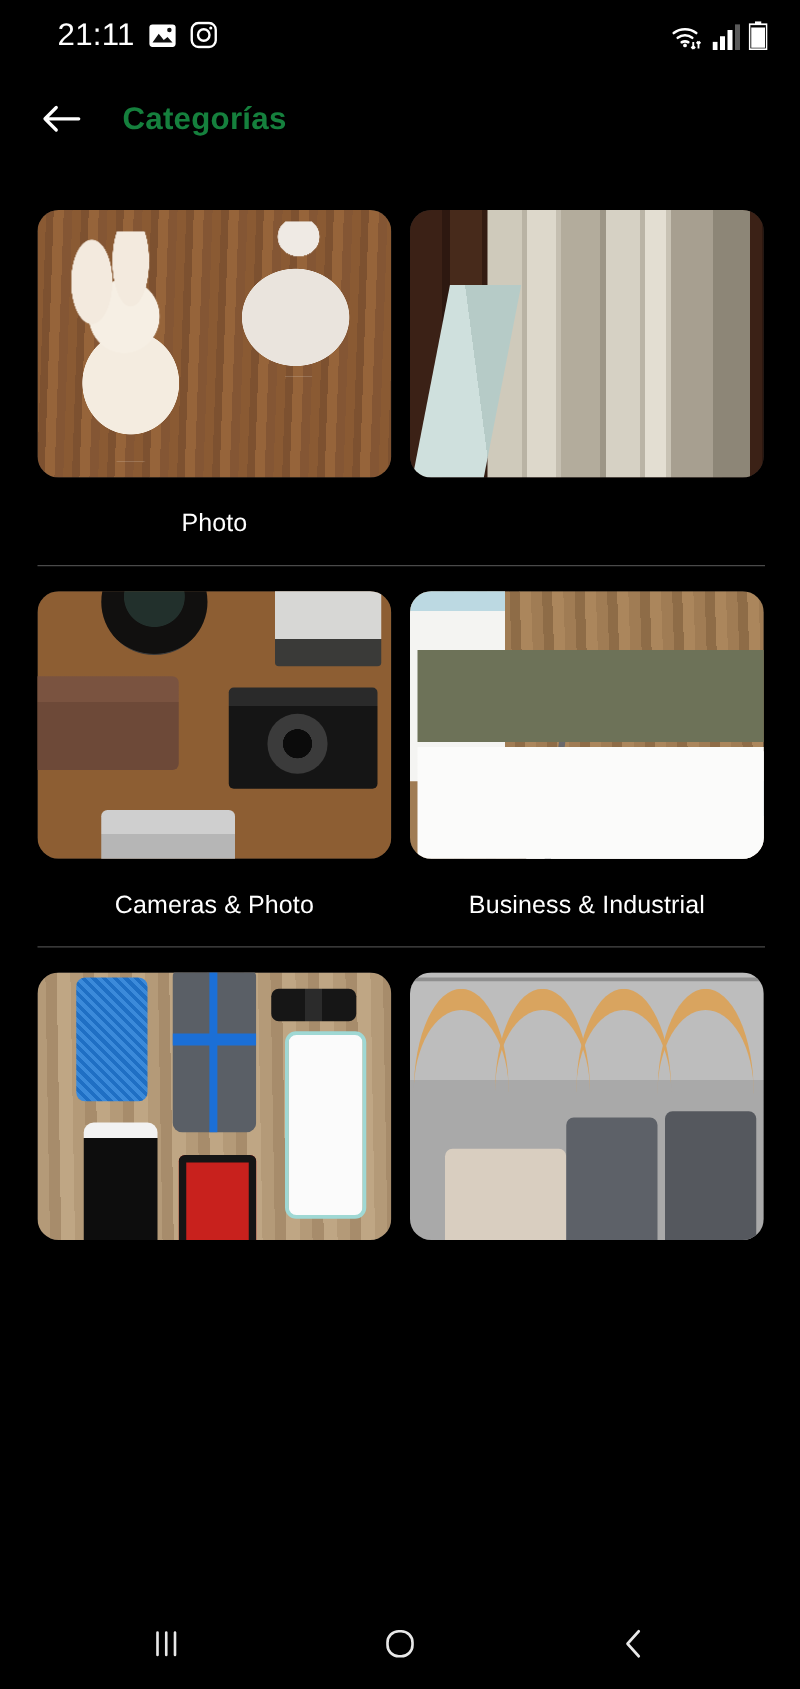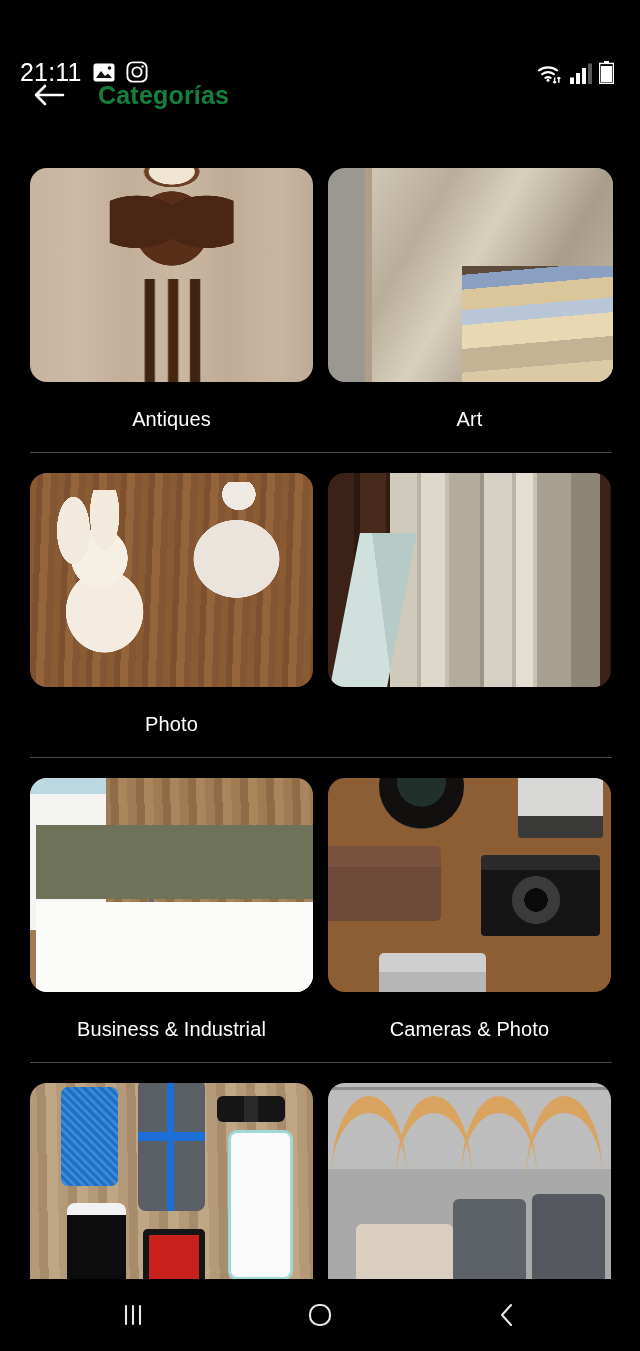--- a/index.html
+++ b/index.html
@@ -8,22 +8,21 @@
     background:#000;
     font-family:"Liberation Sans", sans-serif;
     overflow:hidden;
   }
   .phone { position:relative; width:640px; height:1351px; background:#000; }
 
   
   .statusbar {
     position:absolute; top:0; left:0; right:0; height:56px;
     display:flex; align-items:center; justify-content:space-between;
-    padding:0 26px 0 20px;
-    margin-top:44px;
+    padding:0 26px 0 46px;
   }
   .sb-left { display:flex; align-items:center; gap:11px; }
   .sb-clock { color:#fff; font-size:25px; font-weight:400; letter-spacing:0.2px; }
   .sb-right { display:flex; align-items:flex-end; gap:7px; }
 
   .icon-photo { width:22px; height:19px; display:block; }
   .icon-insta { width:22px; height:22px; display:block; }
   .icon-wifi  { width:26px; height:21px; display:block; }
   .icon-signal{ width:22px; height:21px; display:block; }
   .icon-batt  { width:15px; height:23px; display:block; }
@@ -305,76 +304,59 @@
     <div class="back-btn">
       <svg class="icon-back" viewBox="0 0 34 26">
         <path d="M31 13 H4 M13 4 L4 13 L13 22" fill="none" stroke="#fff" stroke-width="2.6" stroke-linecap="round" stroke-linejoin="round"></path>
       </svg>
     </div>
     <span class="page-title">Categorías</span>
   </div>
 
   <div class="grid">
 
-    <div class="row row1">
+
+    <div class="row">
       <div class="row-inner">
         <div class="cell">
           <div class="thumb">
-            <div class="thumb-art art-antiques"></div>
-          </div>
-          <span class="label">Antiques</span>
-        </div>
-        <div class="cell">
-          <div class="thumb">
-            <div class="thumb-art art-art"></div>
-          </div>
-          <span class="label">Art</span>
+            <div class="thumb-art art-baby"></div>
+          </div>
+          <span class="label">Photo</span>
+        </div>
+        <div class="cell">
+          <div class="thumb">
+            <div class="thumb-art art-books"></div>
+          </div>
         </div>
       </div>
       <div class="divider"></div>
     </div>
 
     <div class="row">
       <div class="row-inner">
-        <div class="cell">
-          <div class="thumb">
-            <div class="thumb-art art-baby"></div>
-          </div>
-          <span class="label">Photo</span>
-        </div>
-        <div class="cell">
-          <div class="thumb">
-            <div class="thumb-art art-books"></div>
-          </div>
-        </div>
-      </div>
-      <div class="divider"></div>
-    </div>
-
-    <div class="row">
-      <div class="row-inner">
-        <div class="cell">
-          <div class="thumb">
-            <div class="thumb-art art-business">
-              <div class="biz-env"></div>
-              <div class="biz-pen"></div>
-            </div>
-          </div>
-          <span class="label">Business &amp; Industrial</span>
-        </div>
         <div class="cell">
           <div class="thumb">
             <div class="thumb-art art-cameras">
               <div class="cam-flash"></div>
               <div class="cam-black"></div>
               <div class="cam-lens"></div>
               <div class="cam-silver"></div>
             </div>
           </div>
           <span class="label">Cameras &amp; Photo</span>
+        </div>
+        <div class="cell">
+          <div class="thumb">
+            <div class="thumb-art art-business">
+              <div class="biz-env"></div>
+              <div class="biz-pen"></div>
+            </div>
+          </div>
+          <span class="label">Business &amp; Industrial</span>
         </div>
       </div>
       <div class="divider"></div>
     </div>
 
     <div class="row">
       <div class="row-inner">
         <div class="cell">
           <div class="thumb">
             <div class="thumb-art art-phones">

